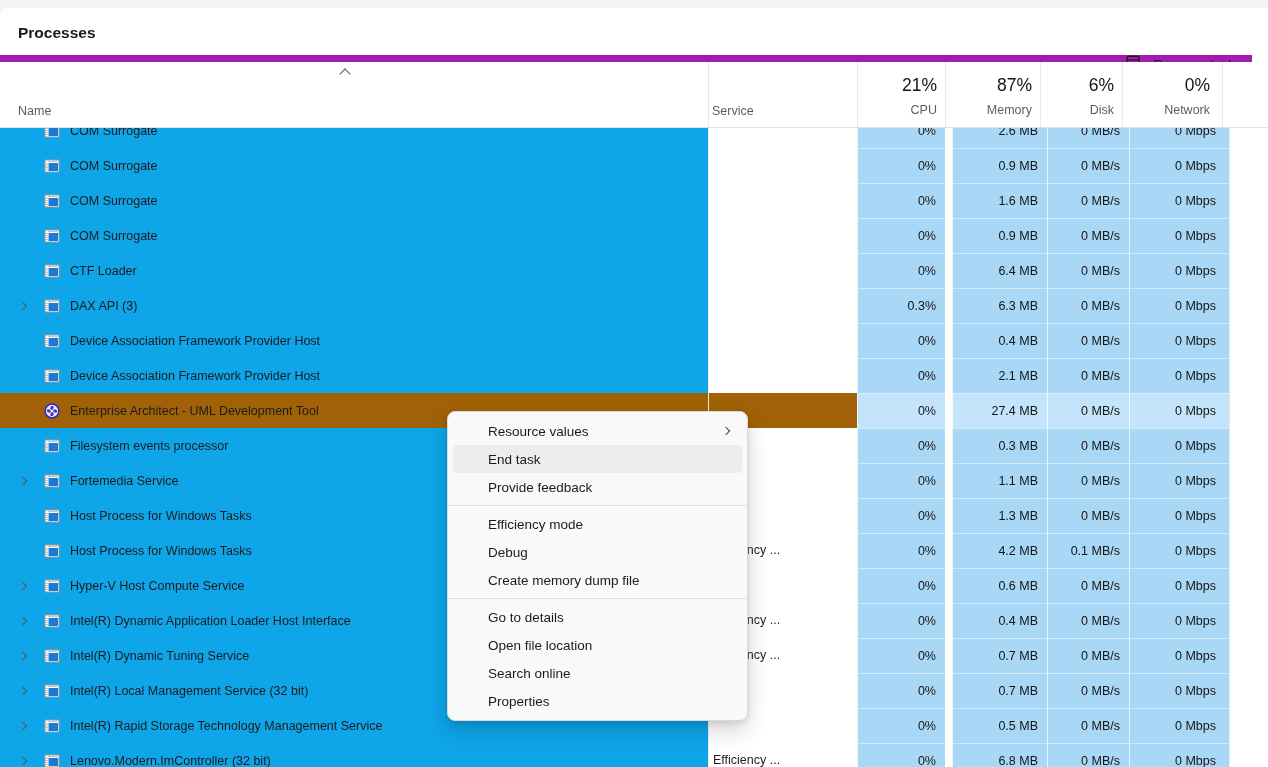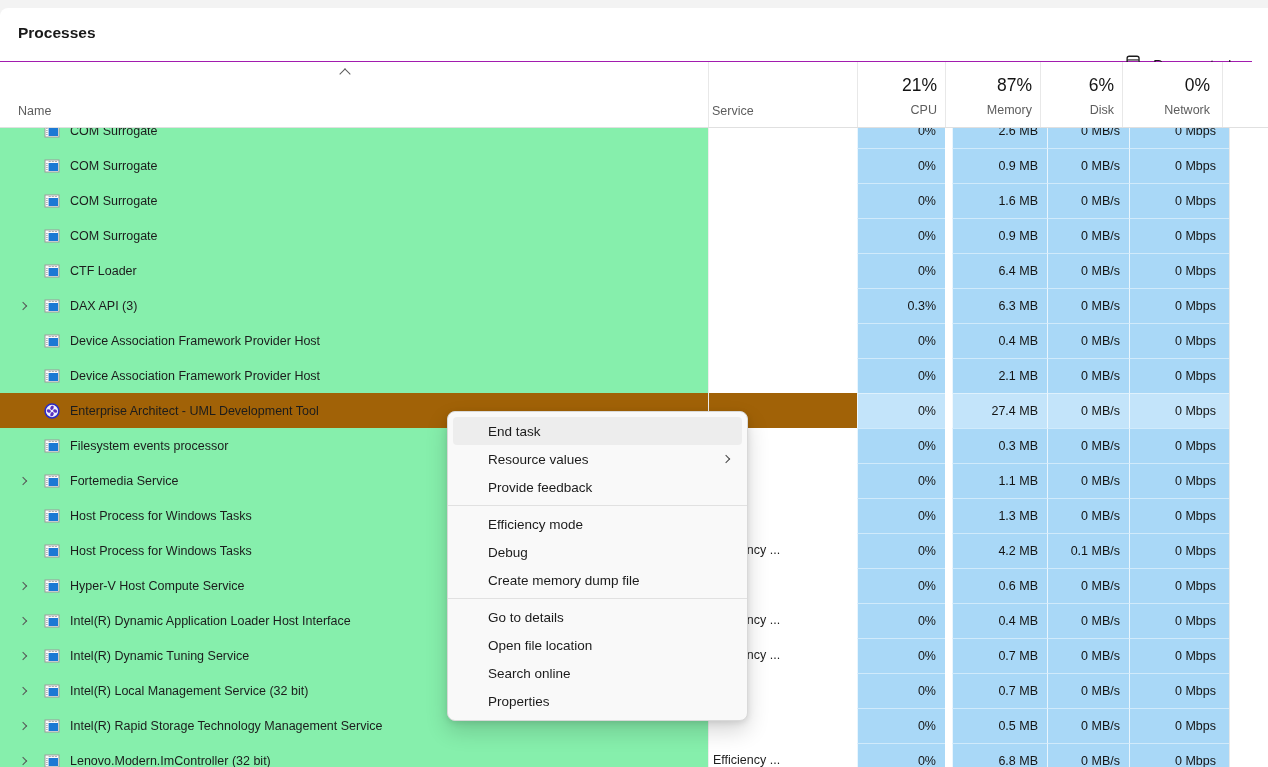--- a/index.html
+++ b/index.html
@@ -3,21 +3,21 @@
 <meta charset="utf-8">
 <style>
   * { margin:0; padding:0; box-sizing:border-box; }
   html,body { width:1268px; height:767px; overflow:hidden; }
   body { font-family:"Liberation Sans","DejaVu Sans",sans-serif; background:#f3f3f3; color:#1b1b1b; }
   .app { position:relative; width:1268px; height:767px; }
 
   .panel { position:absolute; left:0; top:8px; right:0; bottom:0; background:#ffffff; border-top-left-radius:8px; }
 
   
-  .titlebar { position:absolute; left:0; top:0; right:16px; height:54px; border-bottom:1px solid #a21caf; }
+  .titlebar { position:absolute; left:0; top:0; right:16px; height:54px; border-bottom:7px solid #a21caf; }
   .page-title { position:absolute; left:18px; top:16px; font-size:15.5px; font-weight:700; color:#191919; }
   .run-btn { position:absolute; right:17px; top:14px; height:26px; display:flex; align-items:center; gap:10px; cursor:default;margin-top:29px; }
   .run-btn .lbl { font-size:13.5px; color:#1a1a1a; }
 
   
   .thead { position:absolute; left:0; top:54px; right:0; height:66px; border-bottom:1px solid #e0e0e0; background:#fff; }
   .vdiv { position:absolute; top:0; bottom:0; width:1px; background:#e8e8e8; }
   .sort-caret { position:absolute; left:341px; top:8px; width:8px; height:8px;
     border-top:1.6px solid #5a5a5a; border-right:1.6px solid #5a5a5a; transform:rotate(-45deg); }
   .h-name { position:absolute; left:18px; bottom:9px; font-size:12.5px; color:#5d5d5d; }
@@ -27,21 +27,21 @@
   .h-num .cap { margin-top:7px; font-size:12.5px; color:#5d5d5d; }
   .h-cpu { left:857px; width:80px; }
   .h-mem { left:945px; width:87px; }
   .h-disk { left:1040px; width:74px; }
   .h-net { left:1122px; width:88px; }
 
   
   .tbody { position:absolute; left:0; top:120px; right:0; bottom:0; overflow:hidden; }
   .rows { margin-top:-15px; }
   .prow { height:35px; display:flex; }
-  .c-name { flex:0 0 708px; display:flex; align-items:center; background:#86efac; }
+  .c-name { flex:0 0 708px; display:flex; align-items:center; background:#0ea5e9; }
   .c-status { flex:0 0 149px; background:#fff; border-left:1px solid #ededed;
     font-size:12.5px; color:#1e1e1e; line-height:35px; padding-left:4px; white-space:nowrap; overflow:hidden; }
   .c-val { background:#a9d8f7; border-left:1px solid rgba(255,255,255,.75); border-top:1px solid rgba(255,255,255,.45);
     font-size:12.5px; color:#141414; line-height:34px; text-align:right; white-space:nowrap; }
   .c-cpu { flex:0 0 88px; padding-right:9px; }
   .c-mem { flex:0 0 95px; padding-right:9px;margin-left:7px; }
   .c-disk { flex:0 0 82px; padding-right:9px; }
   .c-net { flex:0 0 100px; padding-right:13px; }
   .c-gutter { flex:0 0 46px; background:#fff; border-left:1px solid #e8e8e8; }
   .prow.sel .c-name, .prow.sel .c-status { background:#a16207; }
@@ -600,28 +600,28 @@
             <div class="c-val c-mem">6.8 MB</div>
             <div class="c-val c-disk">0 MB/s</div>
             <div class="c-val c-net">0 Mbps</div>
             <div class="c-gutter"></div>
           </div>
         </div>
     </div>
   </div>
 
   <div class="cmenu" id="cmenu">
+      <div class="mitem">
+        <span>Resource values</span>
+        <span class="sub-arrow"></span>
+      </div>
       <div class="mitem hl">
         <span>End task</span>
       </div>
       <div class="mitem">
-        <span>Resource values</span>
-        <span class="sub-arrow"></span>
-      </div>
-      <div class="mitem">
         <span>Provide feedback</span>
       </div>
       <div class="msep"></div>
       <div class="mitem">
         <span>Efficiency mode</span>
       </div>
       <div class="mitem">
         <span>Debug</span>
       </div>
       <div class="mitem">

